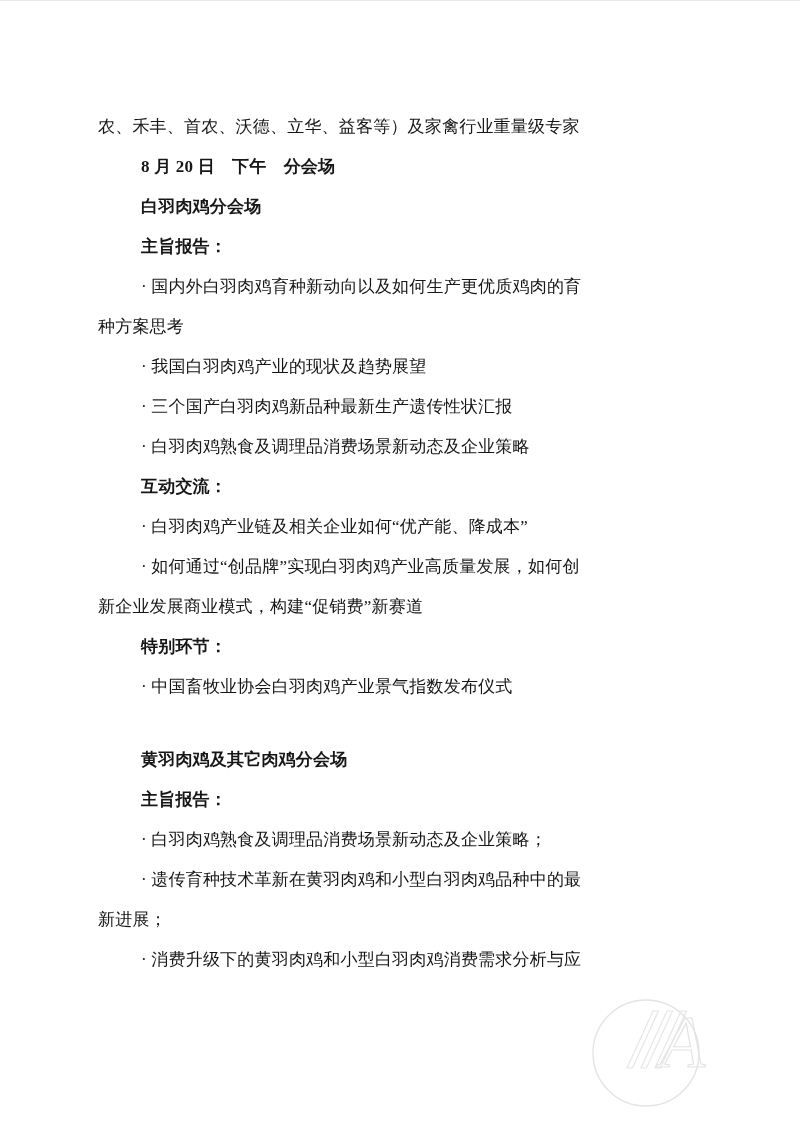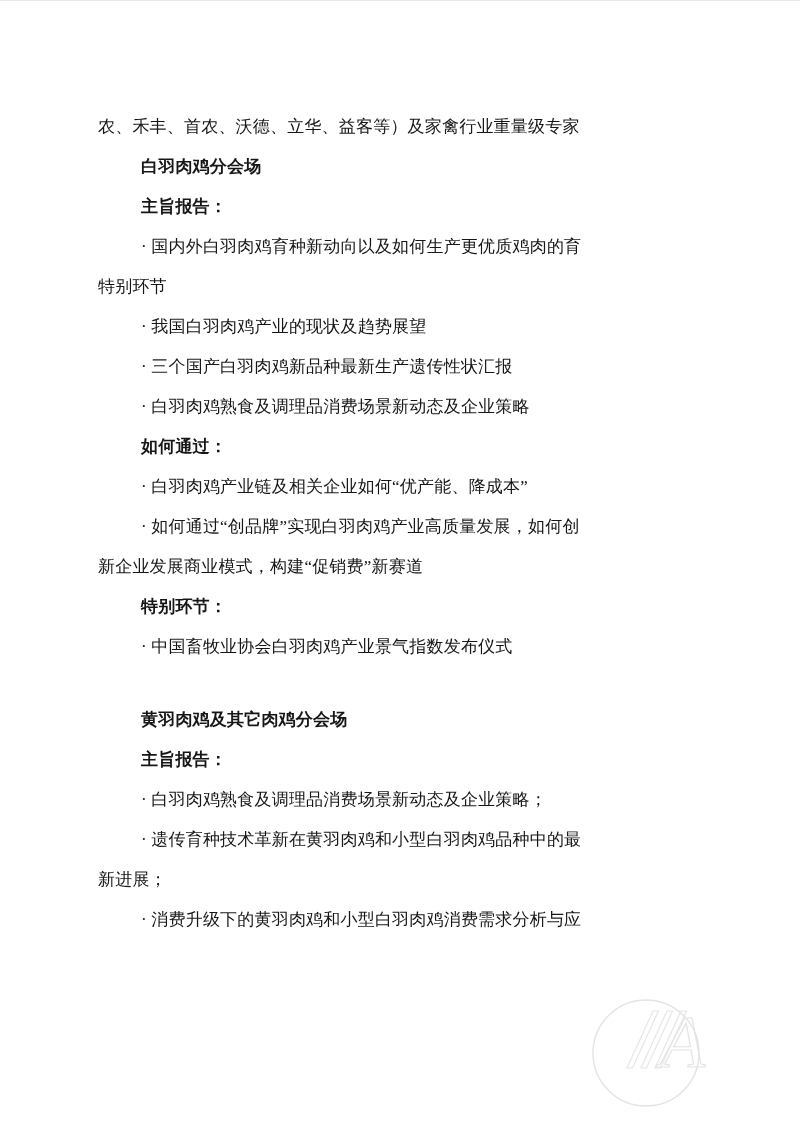--- a/index.html
+++ b/index.html
@@ -29,28 +29,29 @@
     <circle cx="74" cy="60" r="53" fill="none" stroke="#e4e4e4" stroke-width="1.4"></circle>
     <path d="M55,75 l26,-57 l5.5,0 l-26,57 z" fill="none" stroke="#e6e6e6" stroke-width="1.2"></path>
     <path d="M69,75 l26,-57 l5.5,0 l-26,57 z" fill="none" stroke="#e6e6e6" stroke-width="1.2"></path>
     <path d="M83,75 l26,-57 l5.5,0 l-26,57 z" fill="none" stroke="#e6e6e6" stroke-width="1.2"></path>
     <text x="88" y="74" font-size="74" font-style="italic" font-family="Liberation Serif, DejaVu Serif, serif" fill="none" stroke="#e4e4e4" stroke-width="1.2">A</text>
   </svg>
 </div>
 
 <div class="content">
   <div class="ln">农、禾丰、首农、沃德、立华、益客等）及家禽行业重量级专家</div>
+  <div class="ln ind bold">8 月 20 日　下午　分会场</div>
   <div class="ln ind bold head">白羽肉鸡分会场</div>
   <div class="ln ind bold">主旨报告：</div>
   <div class="ln ind">· 国内外白羽肉鸡育种新动向以及如何生产更优质鸡肉的育</div>
-  <div class="ln">特别环节</div>
+  <div class="ln">种方案思考</div>
   <div class="ln ind">· 我国白羽肉鸡产业的现状及趋势展望</div>
   <div class="ln ind">· 三个国产白羽肉鸡新品种最新生产遗传性状汇报</div>
   <div class="ln ind">· 白羽肉鸡熟食及调理品消费场景新动态及企业策略</div>
-  <div class="ln ind bold">如何通过：</div>
+  <div class="ln ind bold">互动交流：</div>
   <div class="ln ind">· 白羽肉鸡产业链及相关企业如何“优产能、降成本”</div>
   <div class="ln ind">· 如何通过“创品牌”实现白羽肉鸡产业高质量发展，如何创</div>
   <div class="ln">新企业发展商业模式，构建“促销费”新赛道</div>
   <div class="ln ind bold">特别环节：</div>
   <div class="ln ind">· 中国畜牧业协会白羽肉鸡产业景气指数发布仪式</div>
   <div class="spacer"></div>
   <div class="ln ind bold head">黄羽肉鸡及其它肉鸡分会场</div>
   <div class="ln ind bold">主旨报告：</div>
   <div class="ln ind">· 白羽肉鸡熟食及调理品消费场景新动态及企业策略；</div>
   <div class="ln ind">· 遗传育种技术革新在黄羽肉鸡和小型白羽肉鸡品种中的最</div>

